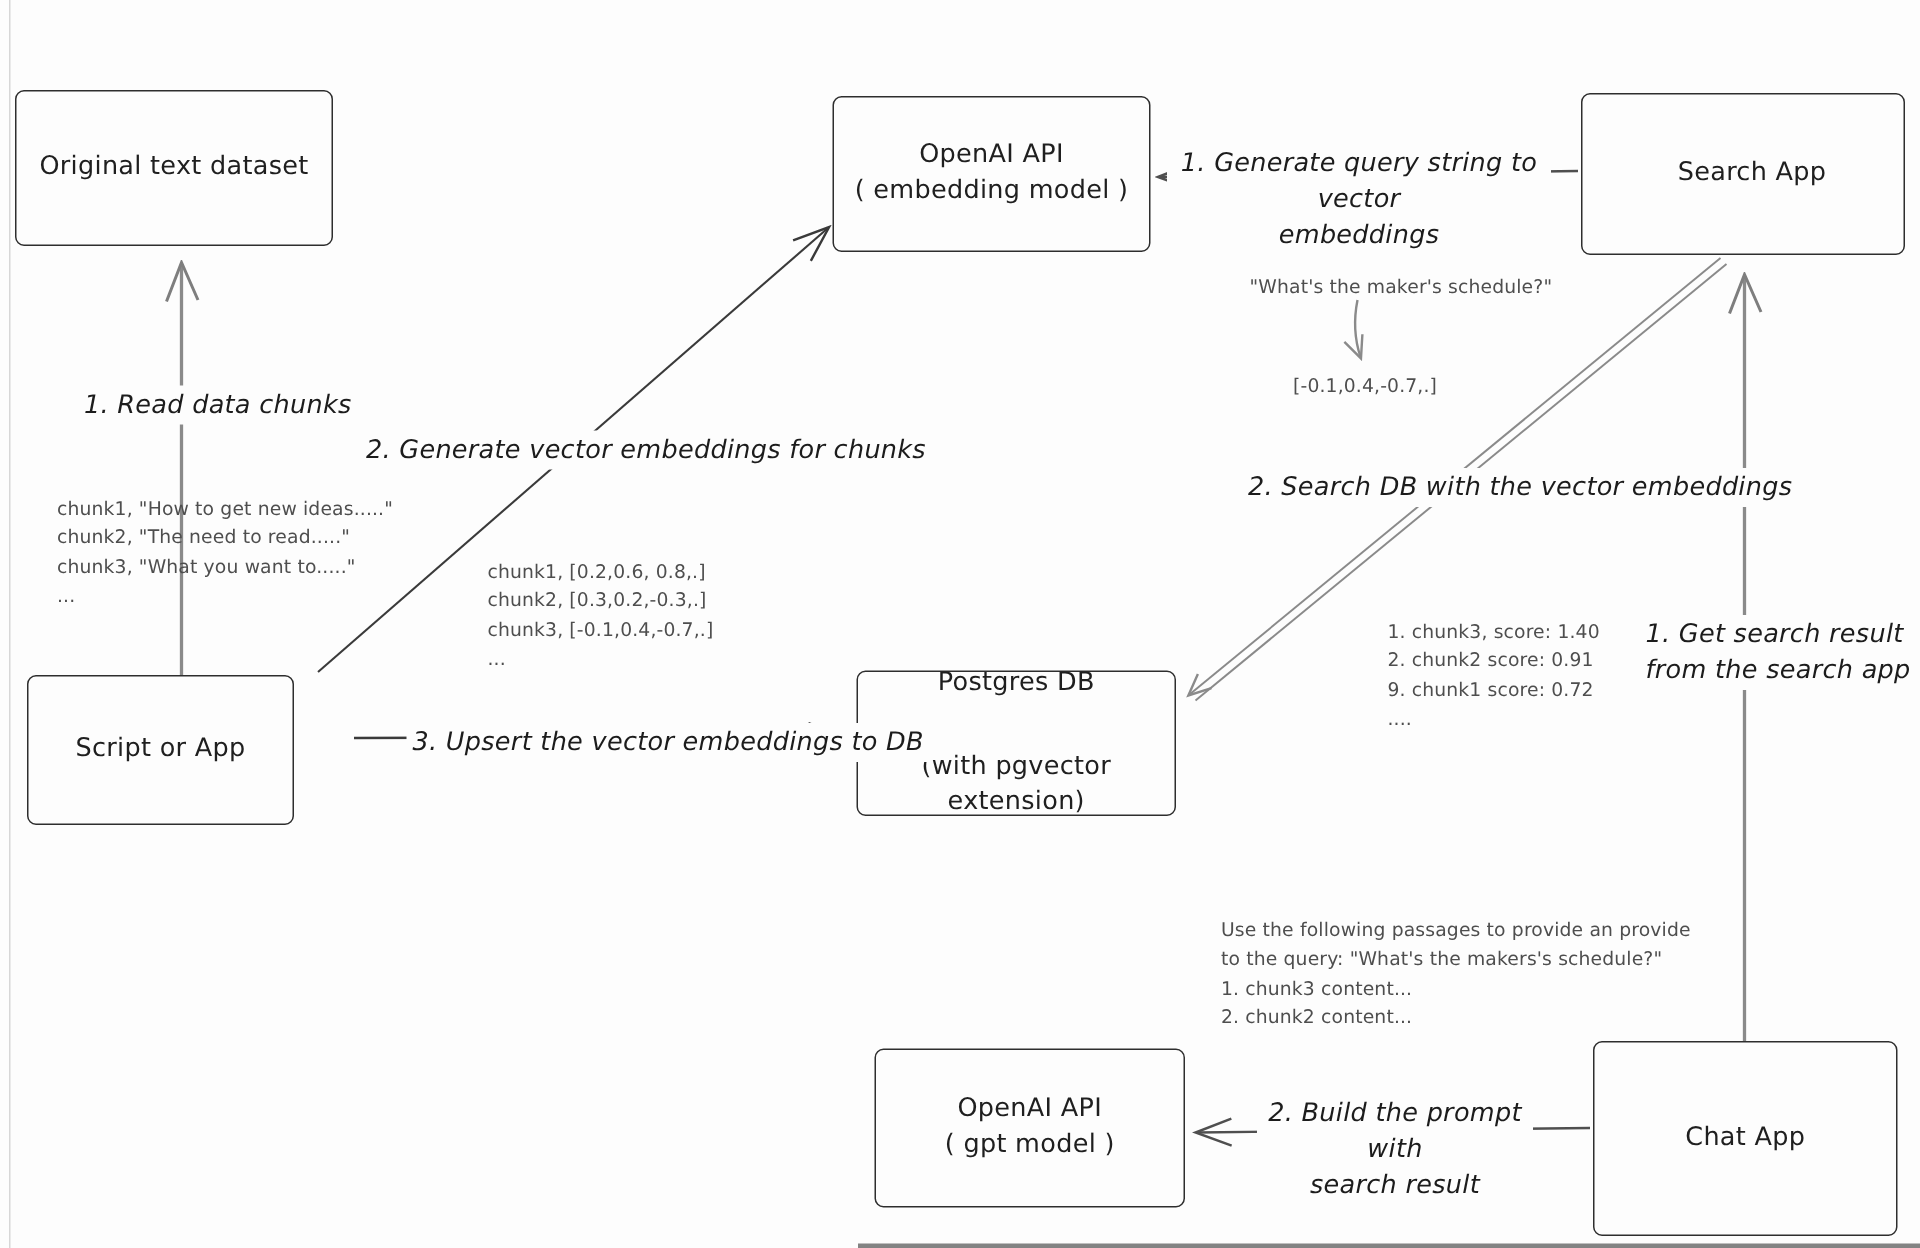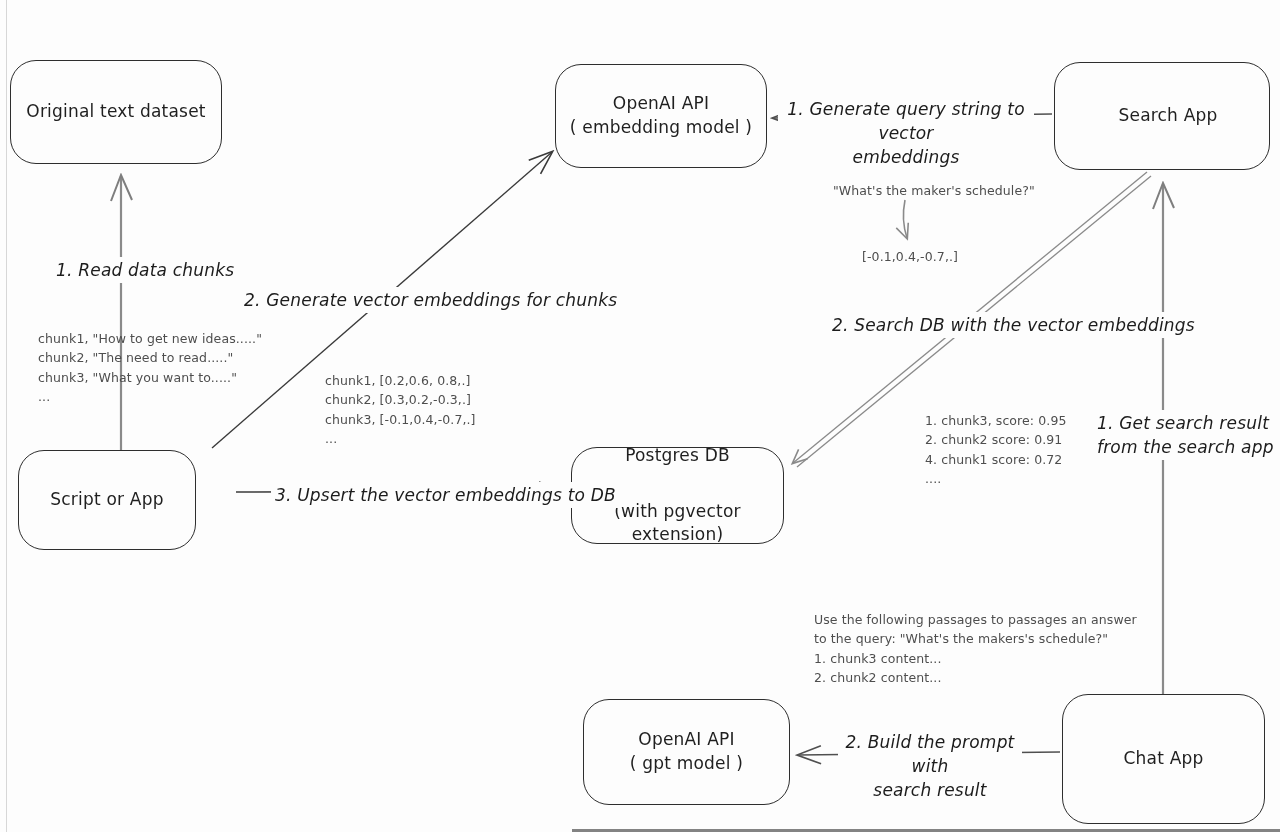--- a/index.html
+++ b/index.html
@@ -17,21 +17,21 @@
   .frame-bottom{position:absolute;left:572px;bottom:0;height:3px;right:0;background:#5a5a5a;opacity:.75;}
   svg.wires{position:absolute;left:0;top:0;width:1280px;height:832px;}
   .ln-dark{stroke:var(--ink);}
   .ln-mid{stroke:var(--mid);}
   .ln-gray{stroke:var(--arrow-gray);}
   .mk-dark{stroke:var(--ink);fill:none;stroke-width:1.6;}
   .mk-mid{stroke:var(--mid);fill:none;stroke-width:1.7;}
   .mk-gray{stroke:#7e7e7e;fill:none;stroke-width:2;}
   .mk-gray-sm{stroke:#8a8a8a;fill:none;stroke-width:1.6;}
   .node{
-    position:absolute;border:1.7px solid var(--box-ink);border-radius:26px;
+    position:absolute;border:1.7px solid var(--box-ink);border-radius:6px;
     background:var(--bg);display:flex;flex-direction:column;align-items:center;justify-content:center;
     color:#1f1f1f;font-size:17px;text-align:center;line-height:1.4;letter-spacing:.2px;
     box-sizing:border-box;
   }
   .edge-label{
     position:absolute;color:#1c1c1c;font-size:17px;line-height:1.42;letter-spacing:.2px;white-space:nowrap;font-style:italic;
   }
   .edge-label.bg{background:var(--bg);padding:1px 4px;}
   .edge-label.center{text-align:center;white-space:normal;}
   .annotation{
@@ -147,26 +147,26 @@
       <div>chunk2, [0.3,0.2,-0.3,.]</div>
       <div>chunk3, [-0.1,0.4,-0.7,.]</div>
       <div>...</div>
     </div>
 
   <div class="annotation" style="left:833px;top:181px;">"What's the maker's schedule?"</div>
 
   <div class="annotation" style="left:862px;top:247px;">[-0.1,0.4,-0.7,.]</div>
 
   <div class="annotation" style="left:925px;top:411px;">
-      <div>1. chunk3, score: 0.95</div>
+      <div>1. chunk3, score: 1.40</div>
       <div>2. chunk2 score: 0.91</div>
-      <div>4. chunk1 score: 0.72</div>
+      <div>9. chunk1 score: 0.72</div>
       <div>....</div>
     </div>
 
   <div class="annotation" style="left:814px;top:610px;">
-      <div>Use the following passages to passages an answer</div>
+      <div>Use the following passages to provide an provide</div>
       <div>to the query: "What's the makers's schedule?"</div>
       <div>1. chunk3 content...</div>
       <div>2. chunk2 content...</div>
     </div>
 
 </div>
 
 </body></html>

